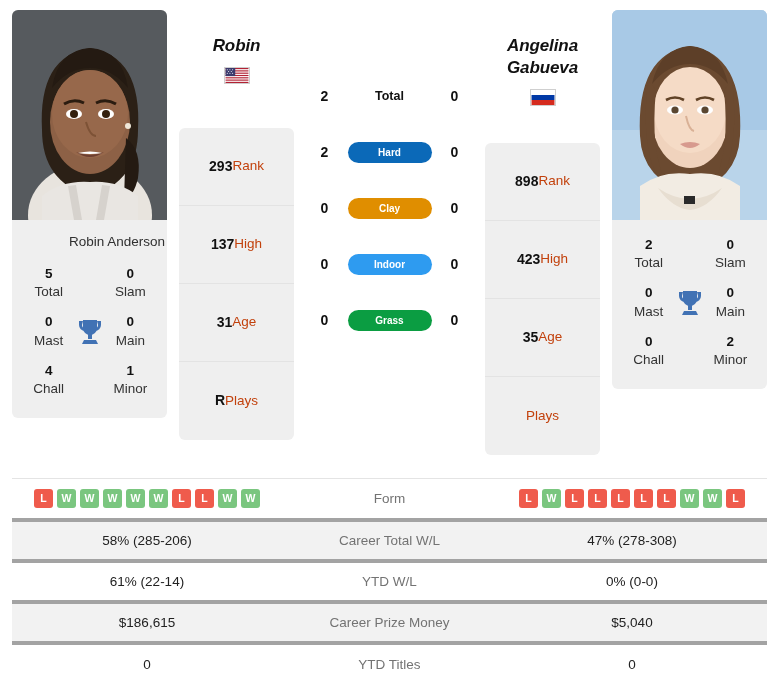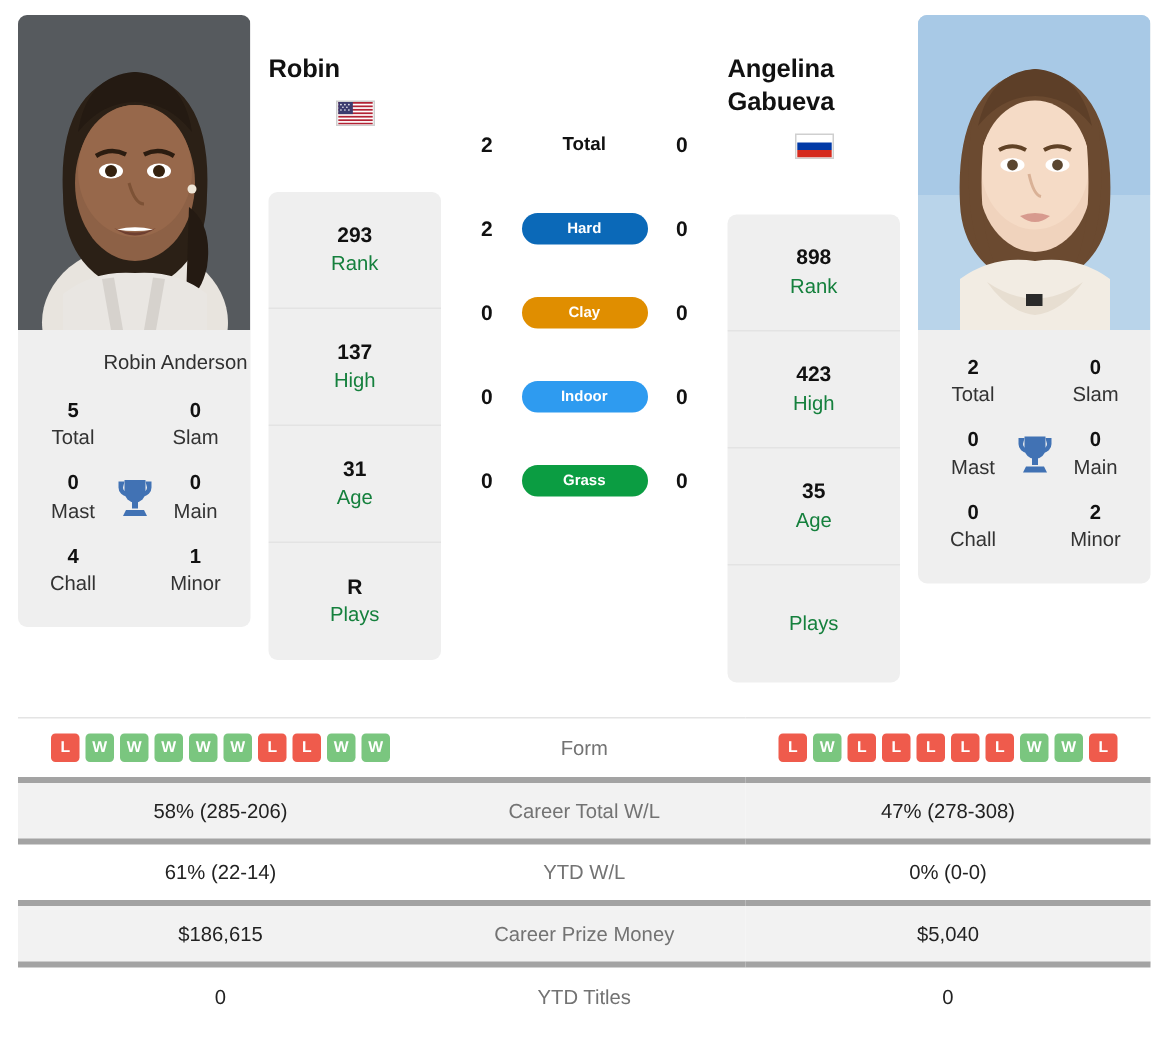--- a/index.html
+++ b/index.html
@@ -81,44 +81,45 @@
     margin-top: 118px;
     background: #efefef;
     border-radius: 6px;
     flex: none;
     overflow: hidden;
   }
   .rank-col.right { margin-top: 133px; }
   .rank-cell {
     height: 78px;
     display: flex;
-    flex-direction: column;
     align-items: center;
     justify-content: center;
     border-bottom: 1px solid #e3e3e3;
   }
   .rank-cell:last-child { border-bottom: none; }
   .rank-val {
     font-size: 14px;
     font-weight: bold;
     color: #111;
     line-height: 1.4;
   }
   .rank-val:empty { display: none; }
   .rank-lab {
     font-size: 13.5px;
-    color: #15803d;
+    color: #c2410c;
     line-height: 1.4;
   }
 
   
   .name-block {
     width: 115px;
     flex: none;
     position: absolute;
+    text-align: center;
+    font-style: italic;
   }
   .player-name {
     font-size: 17px;
     font-weight: bold;
     color: #111;
     line-height: 1.28;
     letter-spacing: -0.1px;
   }
   .flag {
     margin: 10px auto 0 auto;

